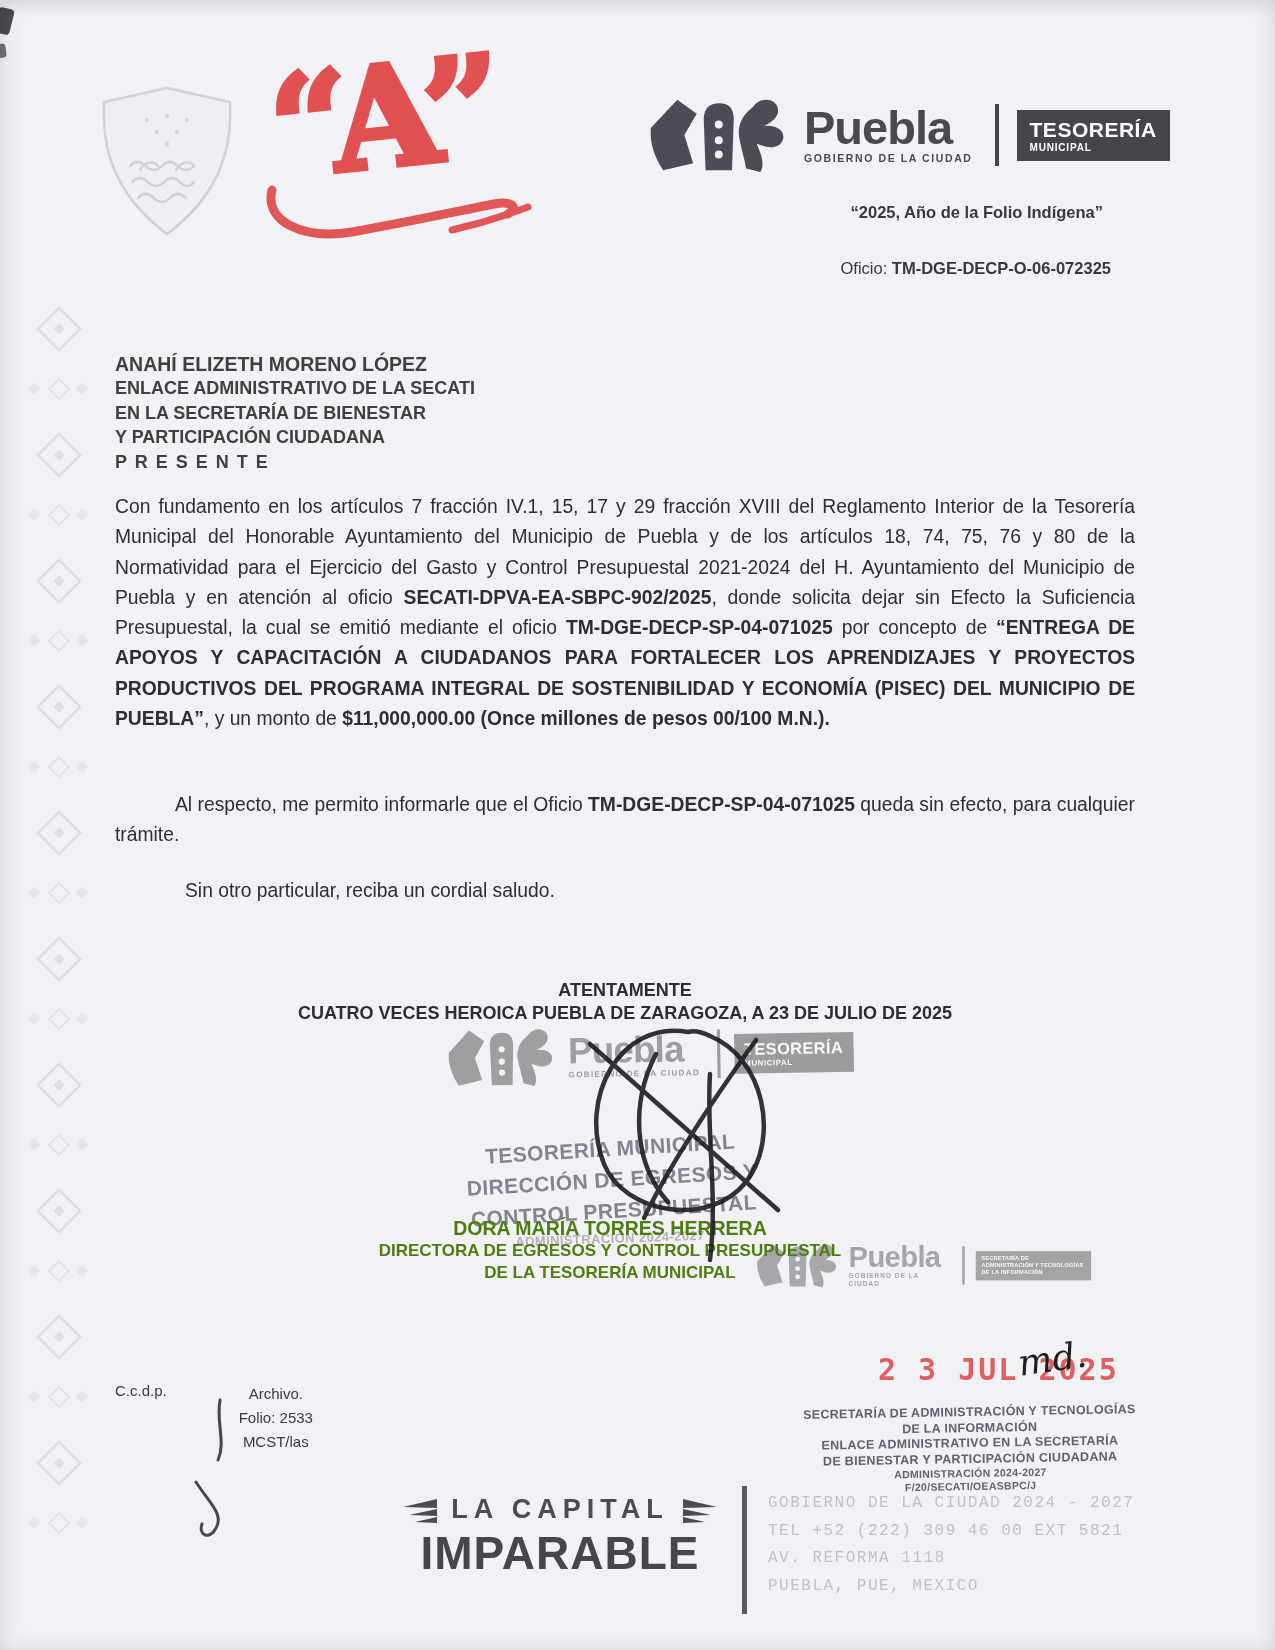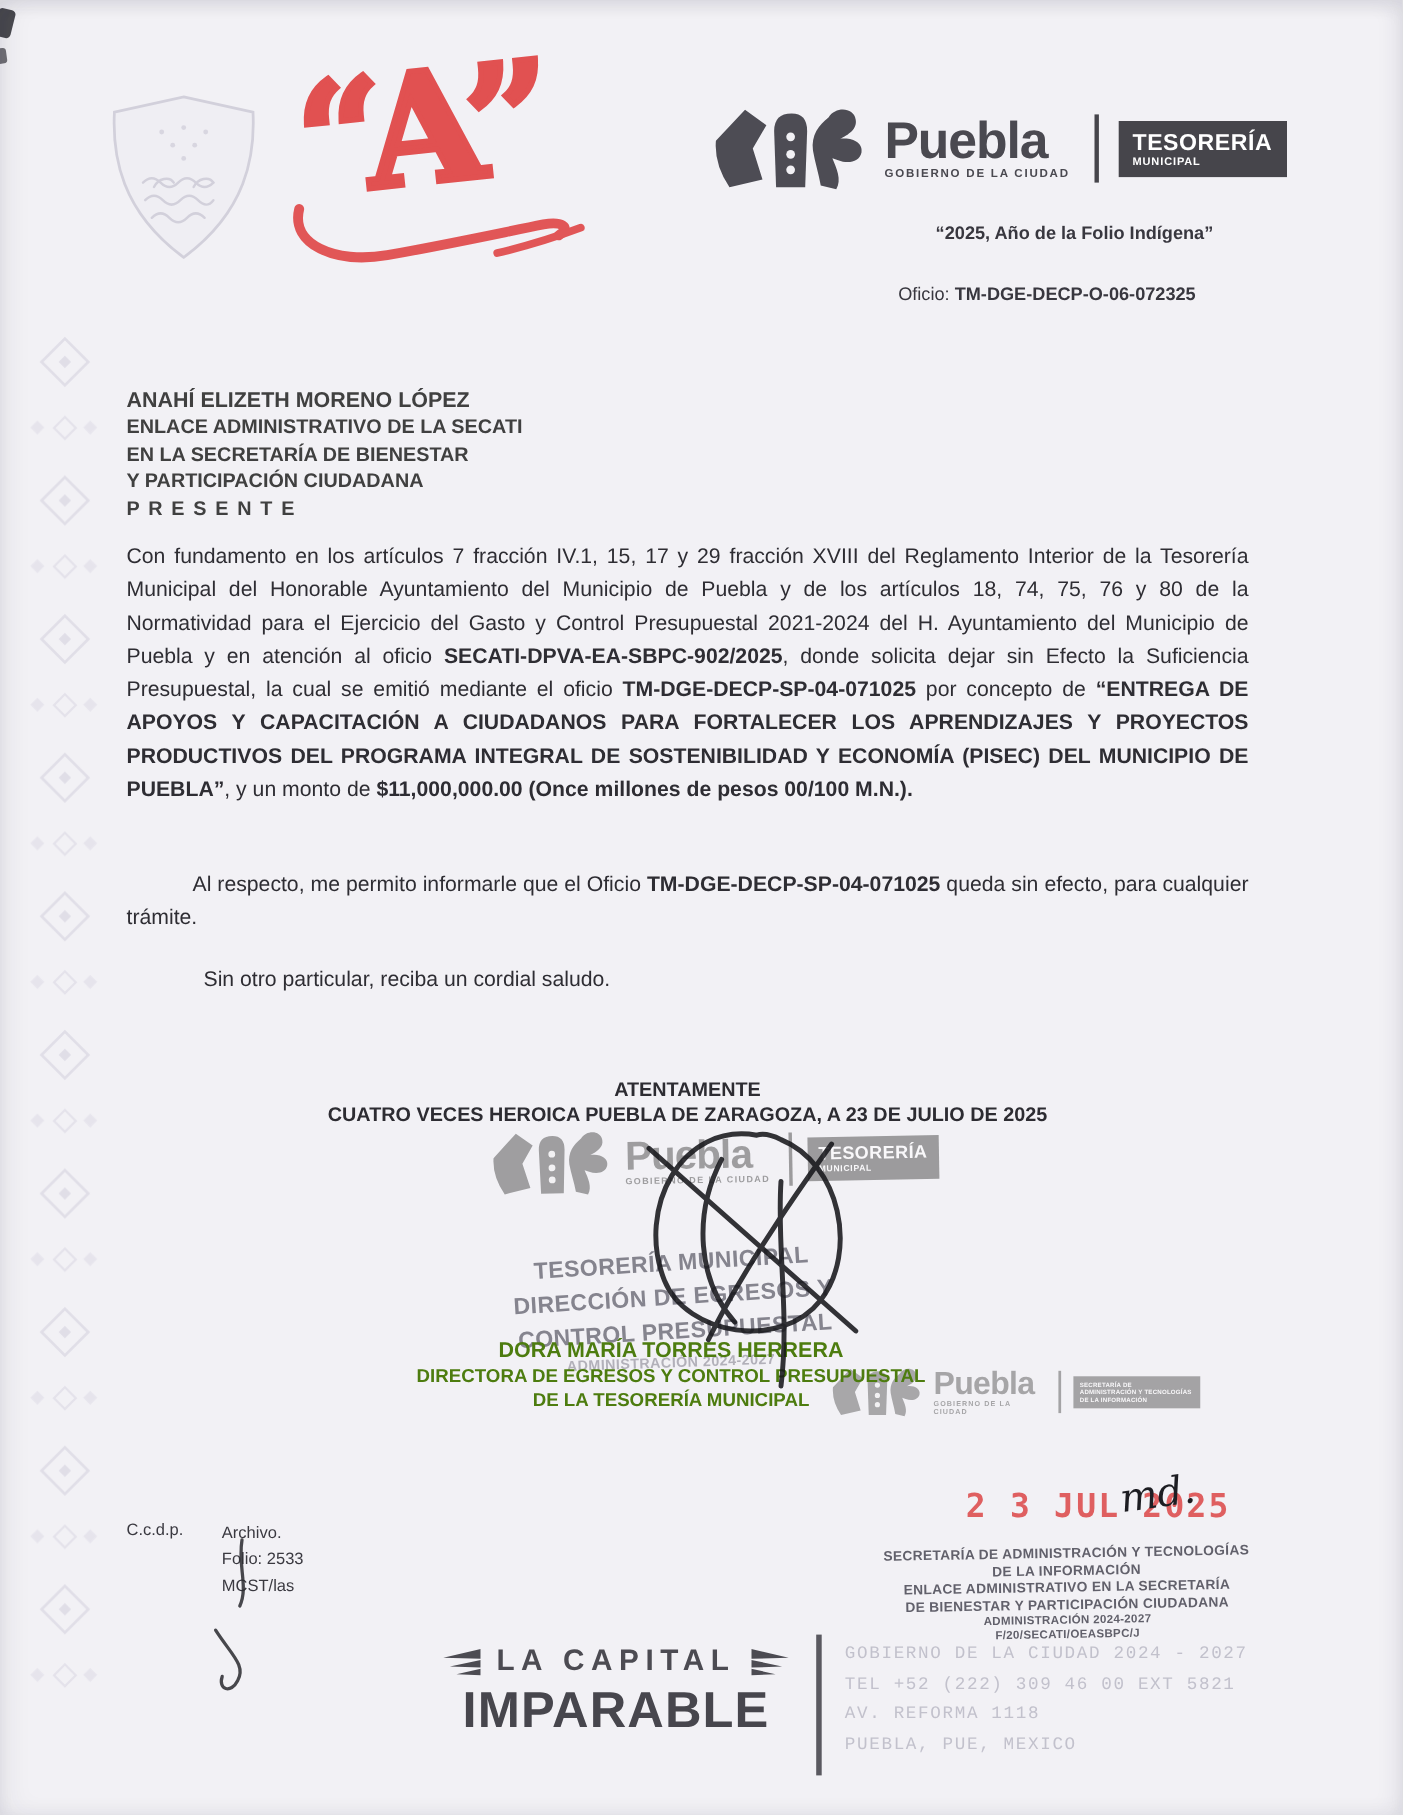--- a/index.html
+++ b/index.html
@@ -22,21 +22,21 @@
   .brand{font-size:47px;font-weight:700;letter-spacing:-1px;color:#4a4950;line-height:44px;}
   .tagline{font-size:10.5px;font-weight:700;letter-spacing:1.6px;color:#4a4950;margin-top:2px;}
   .logo-sep{width:4px;height:62px;background:#46454b;margin:0 6px 0 10px;}
   .badge{background:#46454b;color:#ffffff;padding:9px 13px 8px 13px;}
   .badge-title{font-size:21px;font-weight:700;letter-spacing:.5px;line-height:21px;}
   .badge-sub{font-size:10px;font-weight:700;letter-spacing:.8px;margin-top:2px;}
   .stamp-faded{filter:grayscale(1) opacity(.5);}
   .stamp-faded2{filter:grayscale(1) opacity(.45);}
   
   .motto{right:172px;top:203px;font-size:16.5px;font-weight:700;color:#38373f;}
-  .refline{right:188px;font-size:16.5px;color:#38373f;text-align:right;}
+  .refline{right:164px;font-size:16.5px;color:#38373f;text-align:right;}
   .refline .lbl{font-weight:400;}
   .refline .val{font-weight:700;}
   
   .recipient{left:115px;top:352px;font-size:18px;font-weight:700;line-height:24.4px;color:#404040;}
   .recipient .r0{font-size:19.5px;}
   .recipient .r4{letter-spacing:1.5px;}
   
   .para{left:115px;width:1020px;font-size:19.3px;line-height:30.3px;color:#2e2d33;text-align:justify;}
   .p1{top:492px;}
   .p2{top:790px;text-indent:60px;}
@@ -64,21 +64,21 @@
   .badge-multi div{font-size:9px;font-weight:700;line-height:11px;letter-spacing:.3px;}
   .date-stamp{left:878px;top:1352px;font-family:"DejaVu Sans Mono",monospace;font-size:30px;font-weight:700;
     color:#dd5050;letter-spacing:2px;opacity:.9;}
   .initials{left:1018px;top:1338px;font-family:"DejaVu Serif",serif;font-style:italic;font-size:36px;
     color:#1d1d22;transform:rotate(-8deg);}
   .stamp2-text{left:770px;top:1405px;width:400px;text-align:center;color:#4e4d58;font-weight:700;
     transform:rotate(-1deg);opacity:.88;}
   .stamp2-text .t12{font-size:12.5px;line-height:15.5px;letter-spacing:.3px;}
   .stamp2-text .t10{font-size:10.5px;line-height:12.5px;letter-spacing:.3px;}
   
-  .ccdp{left:115px;top:1382px;display:flex;gap:35px;font-size:15px;color:#3a3940;}
+  .ccdp{left:115px;top:1382px;display:flex;gap:72px;font-size:15px;color:#3a3940;text-align:center;}
   .ccdp .lines{line-height:24px;}
   
   .footer-brand{left:40px;top:1494px;width:1040px;text-align:center;color:#4c4b52;}
   .fb-row{display:inline-flex;align-items:center;gap:14px;}
   .fb-top{font-size:27px;font-weight:700;letter-spacing:6px;}
   .fb-bottom{font-size:46px;font-weight:700;letter-spacing:1px;color:#47464d;margin-top:-2px;}
   .footer-bar{left:742px;top:1486px;width:5px;height:128px;background:#3f3e45;opacity:.85;}
   .footer-address{left:768px;top:1490px;font-family:"Liberation Mono",monospace;font-size:16px;
     letter-spacing:1.5px;line-height:27.5px;color:#c2c1cc;white-space:nowrap;}
 </style>

